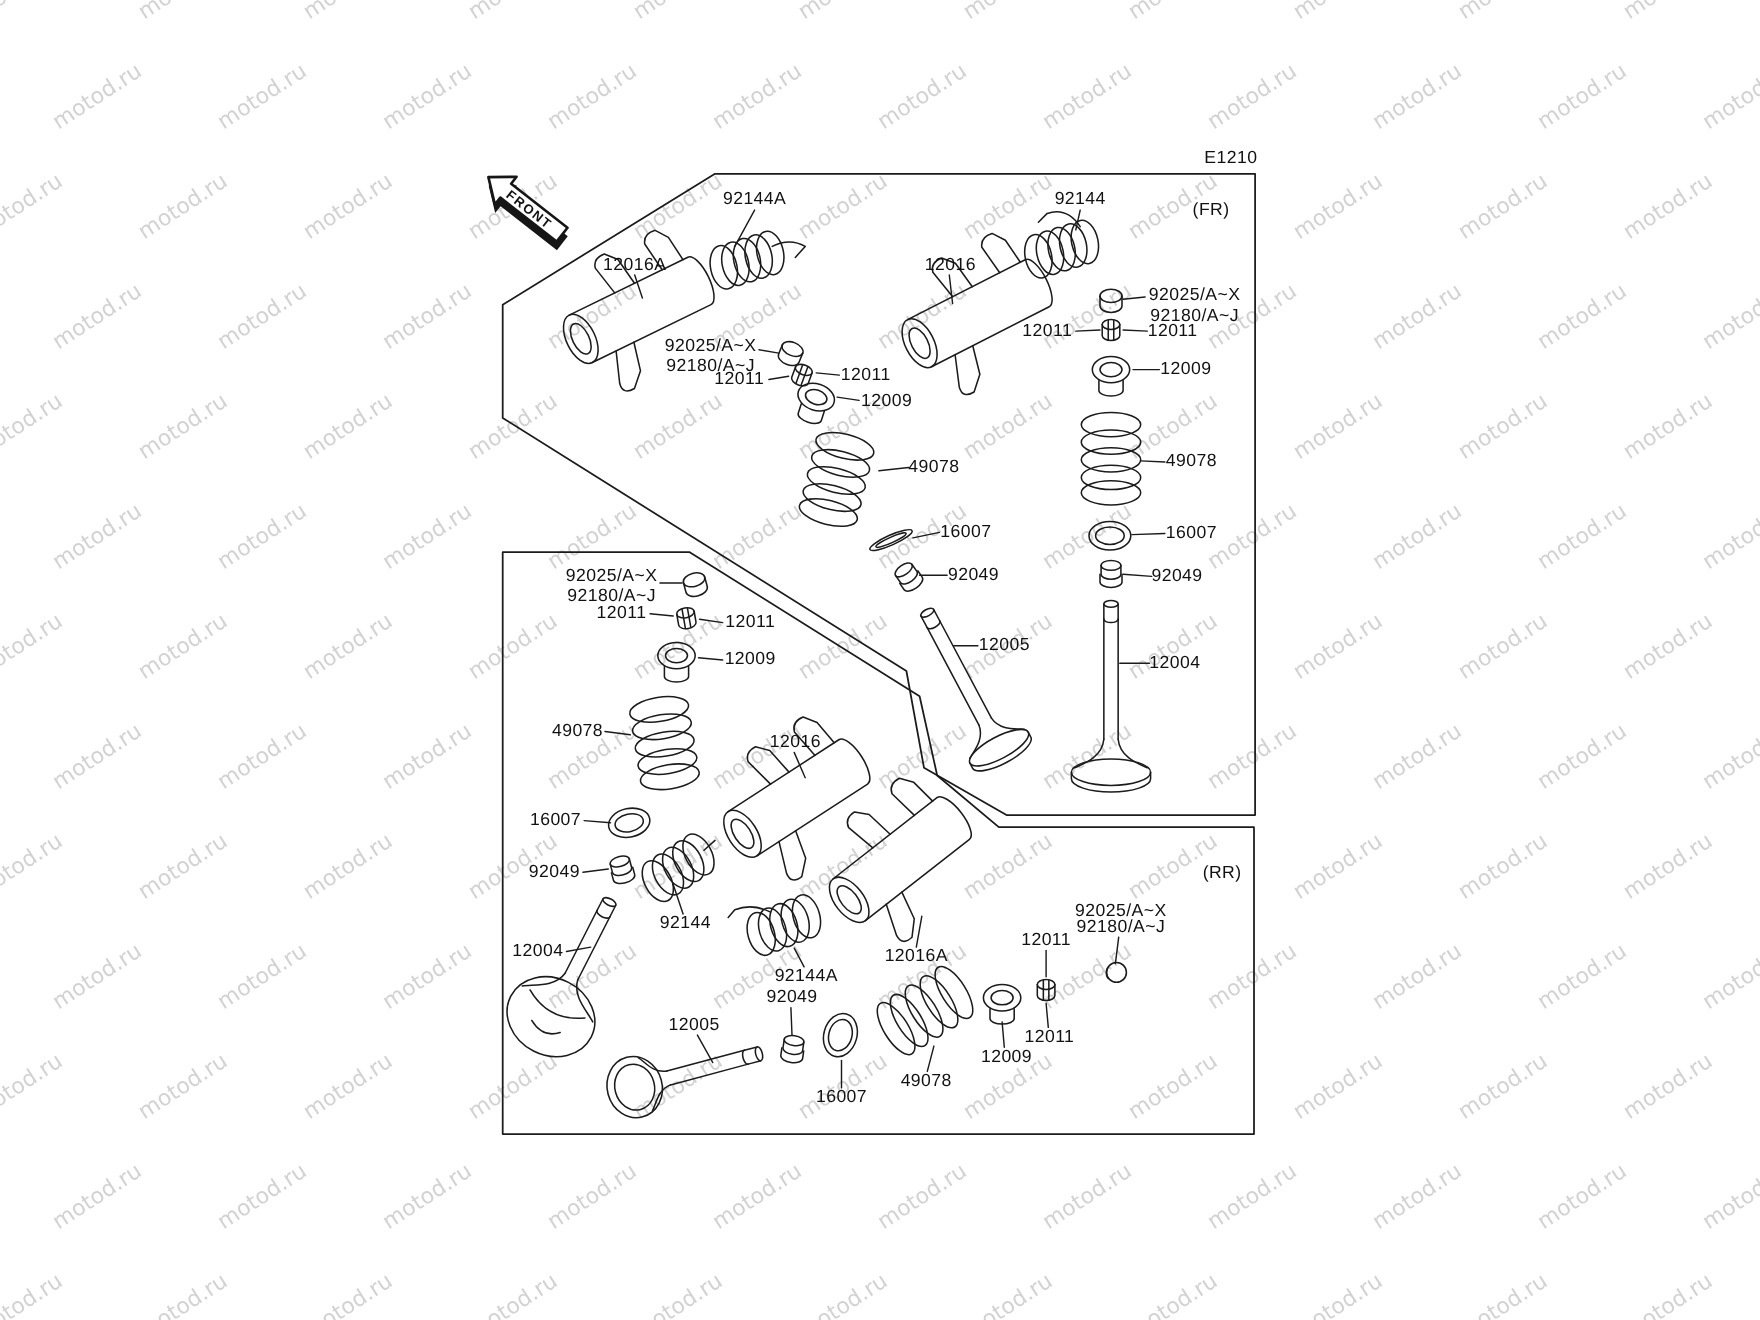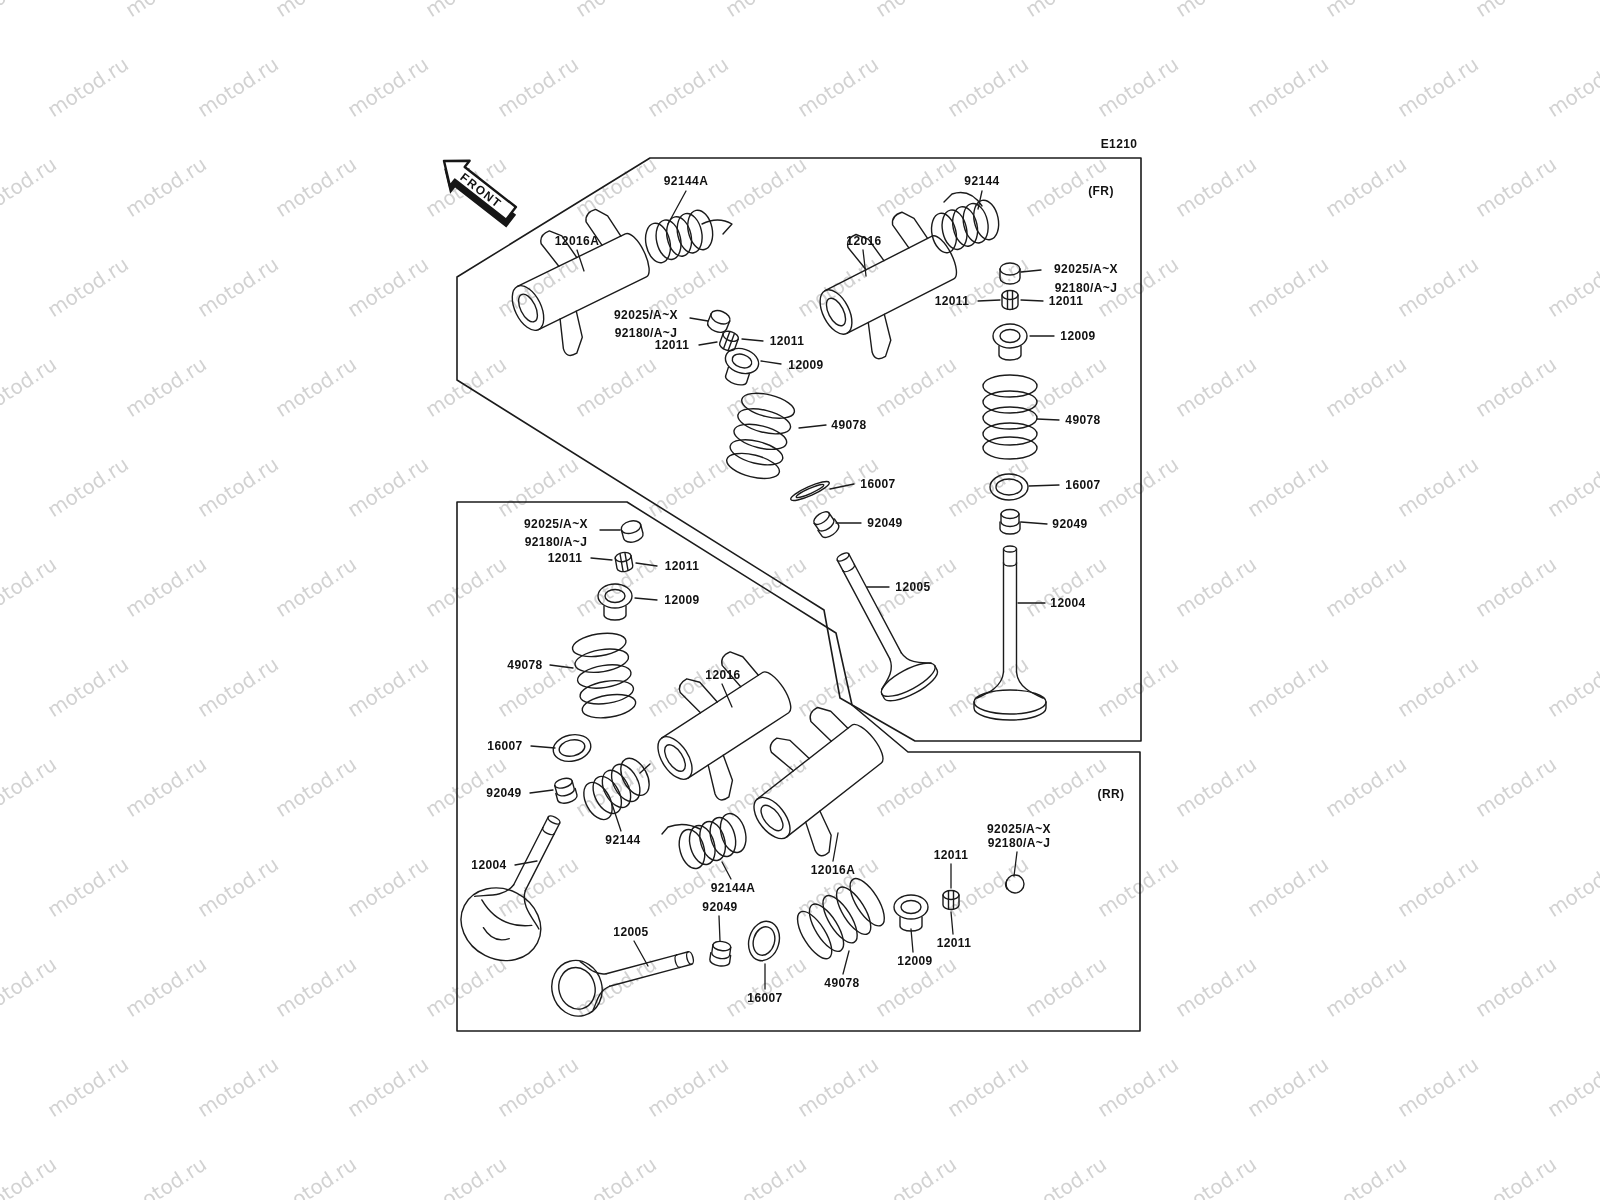--- a/index.html
+++ b/index.html
@@ -9,21 +9,21 @@
   .wm{position:absolute;font:20px "DejaVu Sans",sans-serif;color:#c7c7c7;opacity:.8;
       transform:rotate(-33deg);white-space:nowrap;pointer-events:none;}
   #diagram{position:absolute;left:0;top:0;z-index:2;}
   #diagram *{fill:none;stroke:#1b1b1b;stroke-width:1.4;stroke-linejoin:round;stroke-linecap:round;}
   #diagram .outline{stroke-width:1.6;}
   #diagram #leader-lines line{stroke-width:1.3;}
   #diagram .arrow-shadow{fill:#161616;stroke:none;}
   #diagram .arrow-body{fill:#ffffff;stroke:#161616;stroke-width:2.4;}
   #diagram .arrow-text{fill:#111111;stroke:none;font:bold 12px "Liberation Sans",sans-serif;letter-spacing:1.5px;}
   #labels{position:absolute;inset:0;z-index:3;}
-  .part-label{position:absolute;transform:translate(-50%,-50%);font-weight:bold;font-size:12px;
+  .part-label{position:absolute;transform:translate(-50%,-50%);font-weight:normal;font-size:16px;
       letter-spacing:.4px;color:#111111;white-space:nowrap;}
 </style>
 </head>
 <body>
 
 <div class="stage">
 
   <div id="watermark">
       <span class="wm" style="left: -30px; top: -25px;">motod.ru</span>
       <span class="wm" style="left: 120px; top: -25px;">motod.ru</span>

